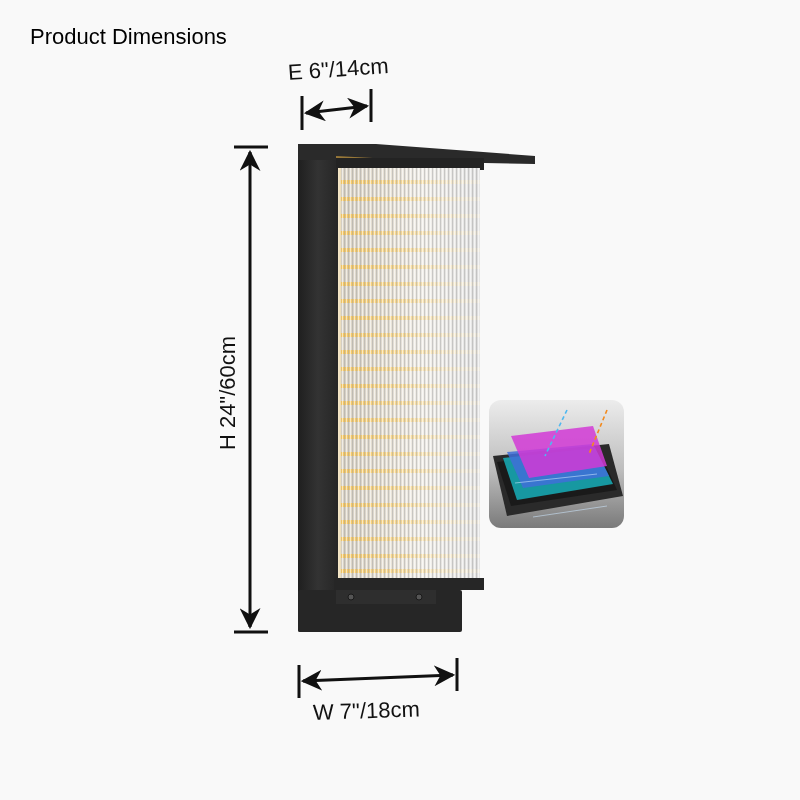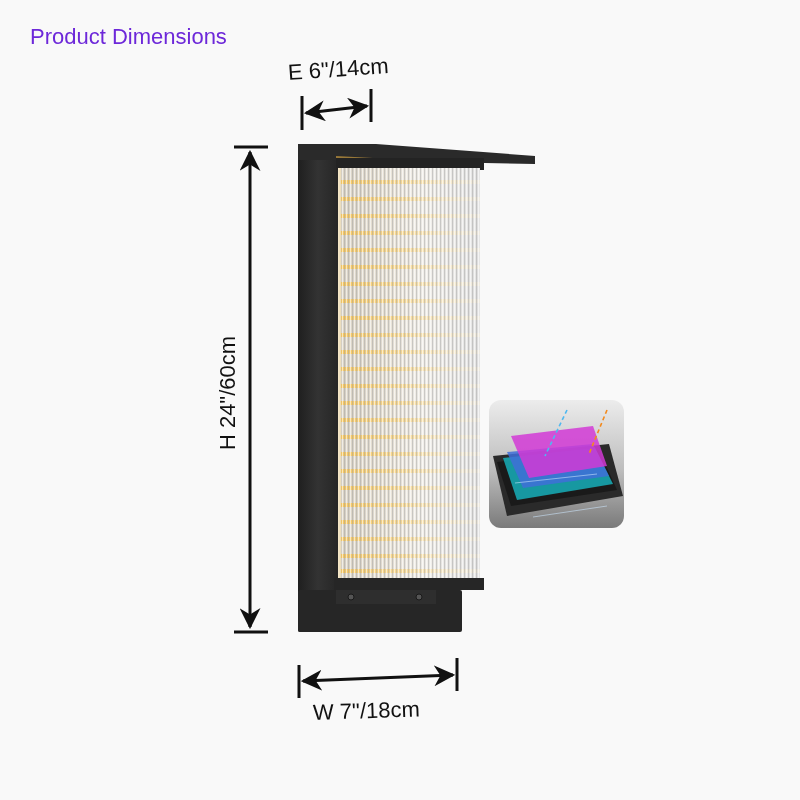--- a/index.html
+++ b/index.html
@@ -14,21 +14,21 @@
       overflow: hidden;
       font-family: "Liberation Sans", sans-serif;
       color: #111;
     }
     .title {
       position: absolute;
       left: 30px;
       top: 24px;
       font-size: 22px;
       font-weight: normal;
-      color: #6d28d9;
+      color: #000000;
       letter-spacing: 0px;
       text-align: right;
     }
     .dim-label {
       position: absolute;
       font-size: 22px;
       color: #111;
       white-space: nowrap;
     }
     .dim-e {

